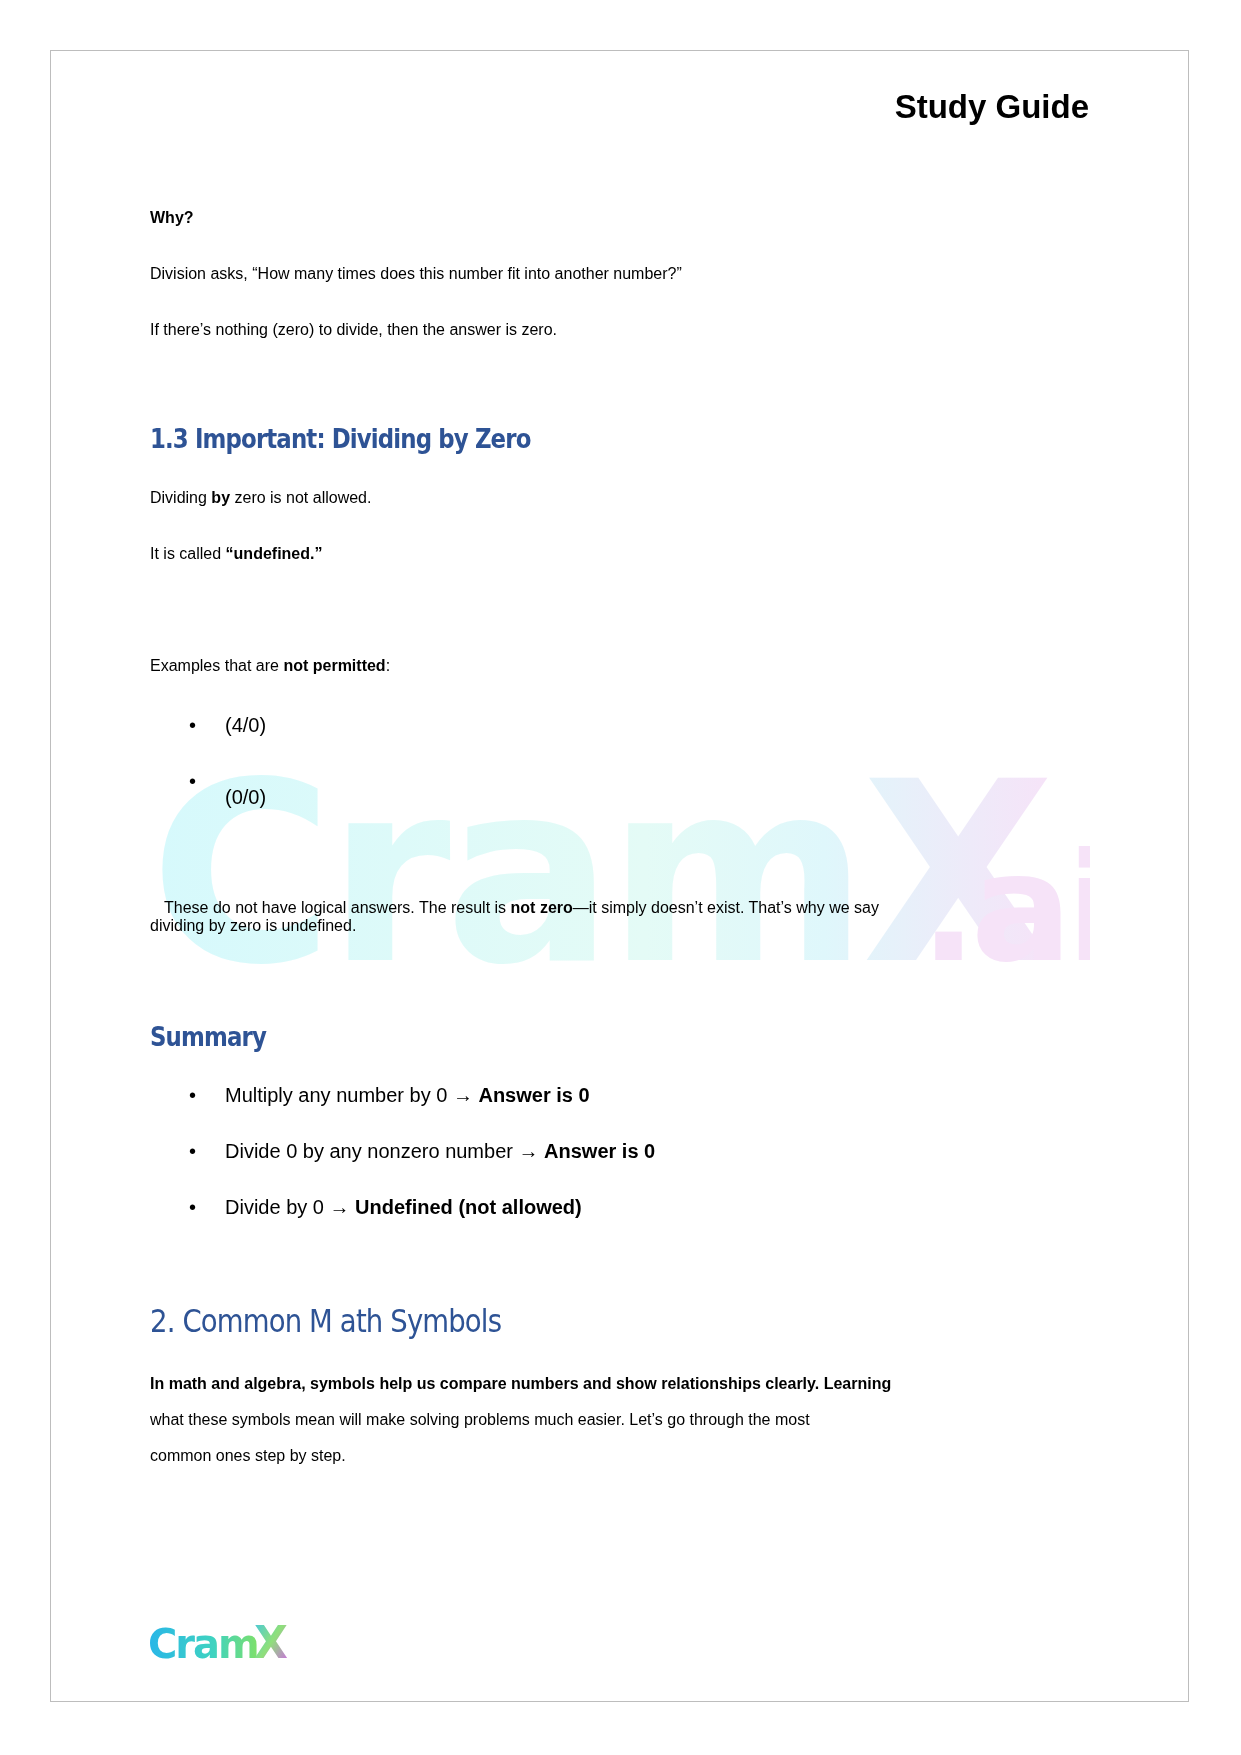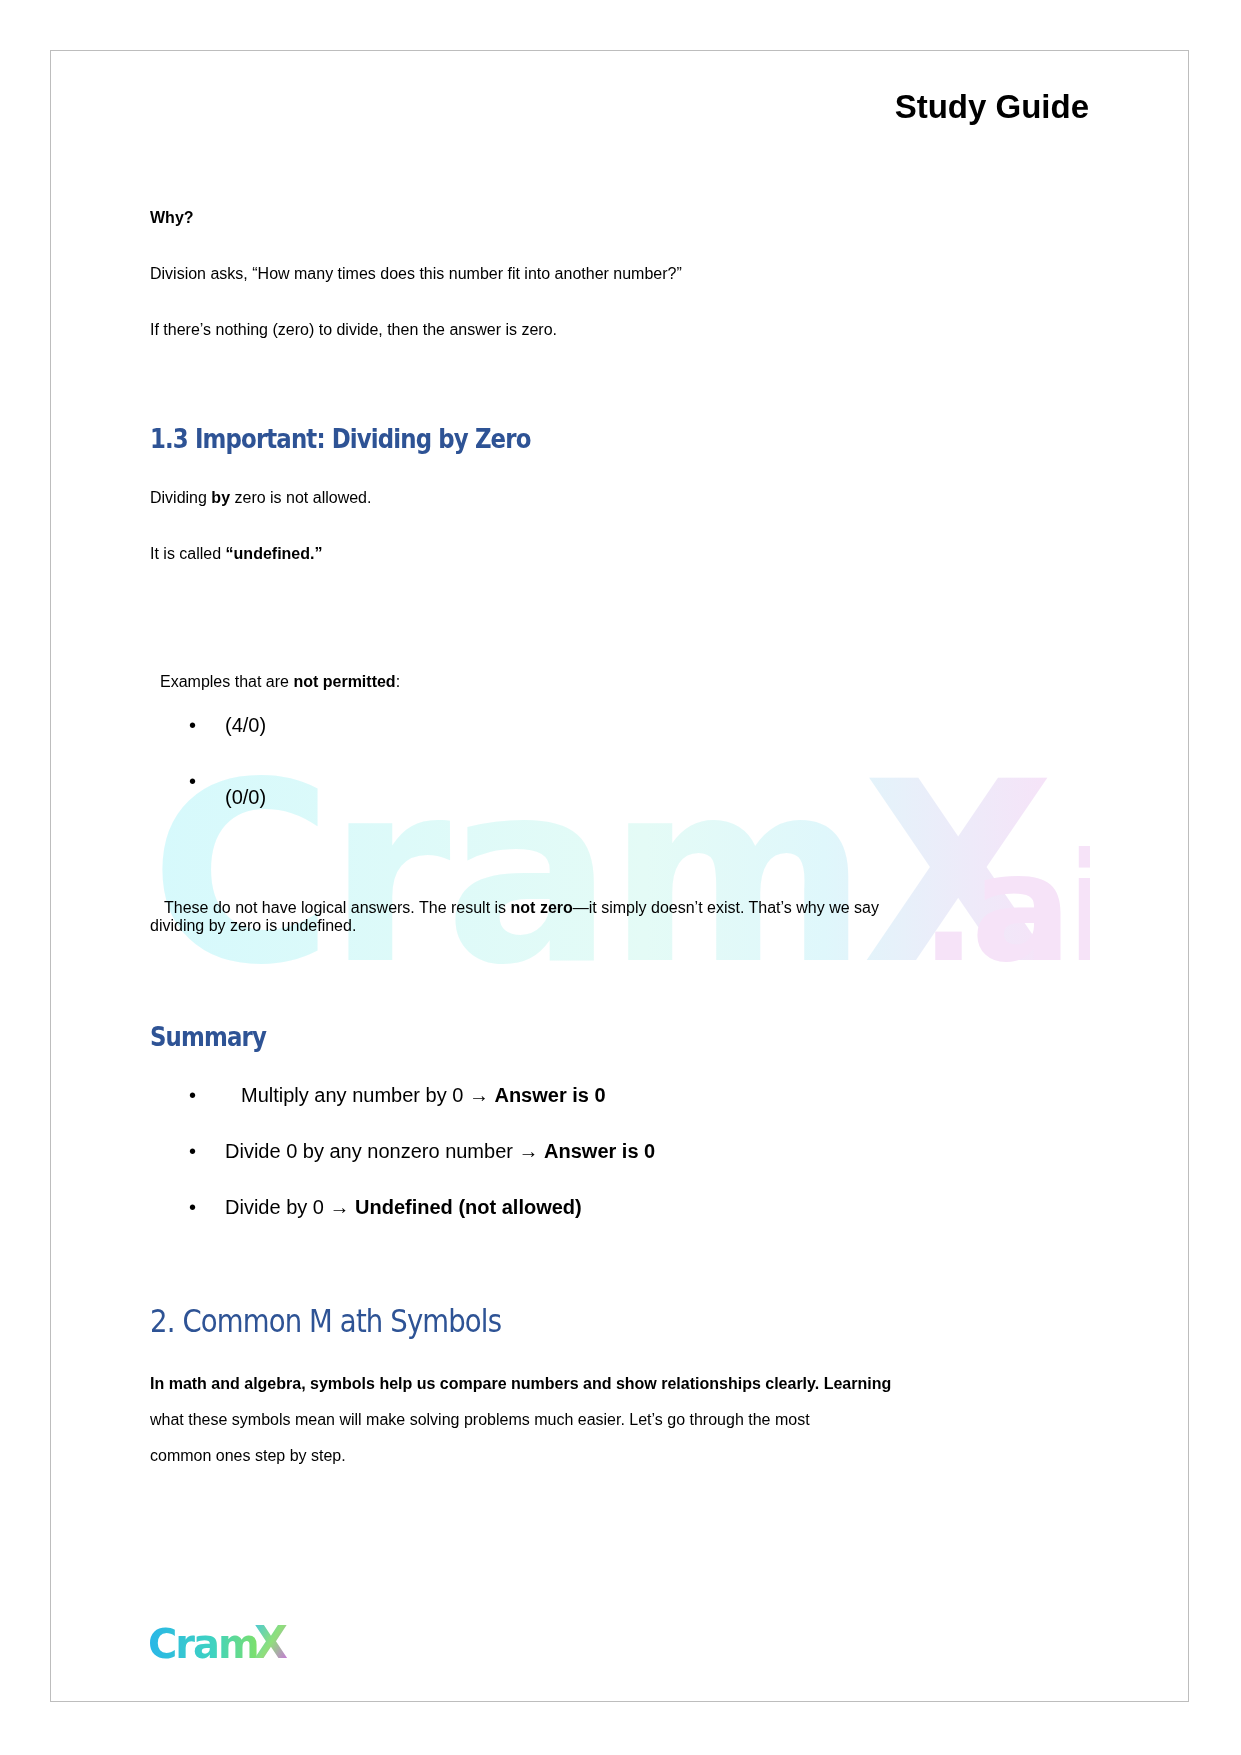--- a/index.html
+++ b/index.html
@@ -46,37 +46,37 @@
 
 <div class="abs body-text" style="left:150px; top:200px; font-weight:bold;">Why?</div>
 <div class="abs body-text" style="left:150px; top:256px;">Division asks, “How many times does this number fit into another number?”</div>
 <div class="abs body-text" style="left:150px; top:312px;">If there’s nothing (zero) to divide, then the answer is zero.</div>
 
 <div class="abs heading" style="left:150px; top:424px;">1.3 Important: Dividing by Zero</div>
 
 <div class="abs body-text" style="left:150px; top:480px;"><span>Dividing </span><b>by</b><span> zero is not allowed.</span></div>
 <div class="abs body-text" style="left:150px; top:536px;"><span>It is called </span><b>“undefined.”</b></div>
 
-<div class="abs body-text" style="left:160px; top:648px;margin-top:16px;"><span>Examples that are </span><b>not permitted</b><span>:</span></div>
+<div class="abs body-text" style="left:150px; top:648px;"><span>Examples that are </span><b>not permitted</b><span>:</span></div>
 
 <div>
   <span class="bullet" style="top:714px;">•</span>
   <span class="bullet-text" style="top:714px;">(4/0)</span>
   <span class="bullet" style="top:770px;">•</span>
   <span class="bullet-text" style="top:770px;margin-top:16px;">(0/0)</span>
 </div>
 
 <div class="abs body-text" style="left:164px; top:872px;margin-top:18px;"><span>These do not have logical answers. The result is </span><b>not zero</b><span>—it simply doesn’t exist. That’s why we say</span></div>
 <div class="abs body-text" style="left:150px; top:908px;">dividing by zero is undefined.</div>
 
 <div class="abs heading" style="left:150px; top:1022px;">Summary</div>
 
 <div>
   <span class="bullet" style="top:1084px;">•</span>
-  <span class="bullet-text" style="top:1084px;margin-left:16px;"><span>Multiply any number by 0 → </span><b>Answer is 0</b></span>
+  <span class="bullet-text" style="top:1084px;"><span>Multiply any number by 0 → </span><b>Answer is 0</b></span>
   <span class="bullet" style="top:1140px;">•</span>
   <span class="bullet-text" style="top:1140px;"><span>Divide 0 by any nonzero number → </span><b>Answer is 0</b></span>
   <span class="bullet" style="top:1196px;">•</span>
   <span class="bullet-text" style="top:1196px;"><span>Divide by 0 → </span><b>Undefined (not allowed)</b></span>
 </div>
 
 <div class="abs heading-big" style="left:150px; top:1302px;">2. Common M ath Symbols</div>
 
 <div class="abs body-text" style="left:150px; top:1366px;font-weight:bold;">In math and algebra, symbols help us compare numbers and show relationships clearly. Learning</div>
 <div class="abs body-text" style="left:150px; top:1402px;">what these symbols mean will make solving problems much easier. Let’s go through the most</div>

